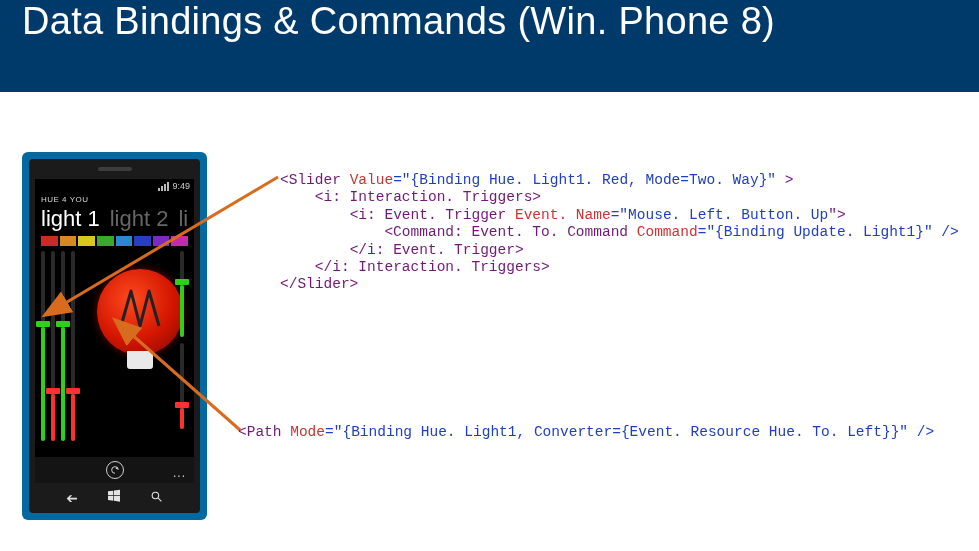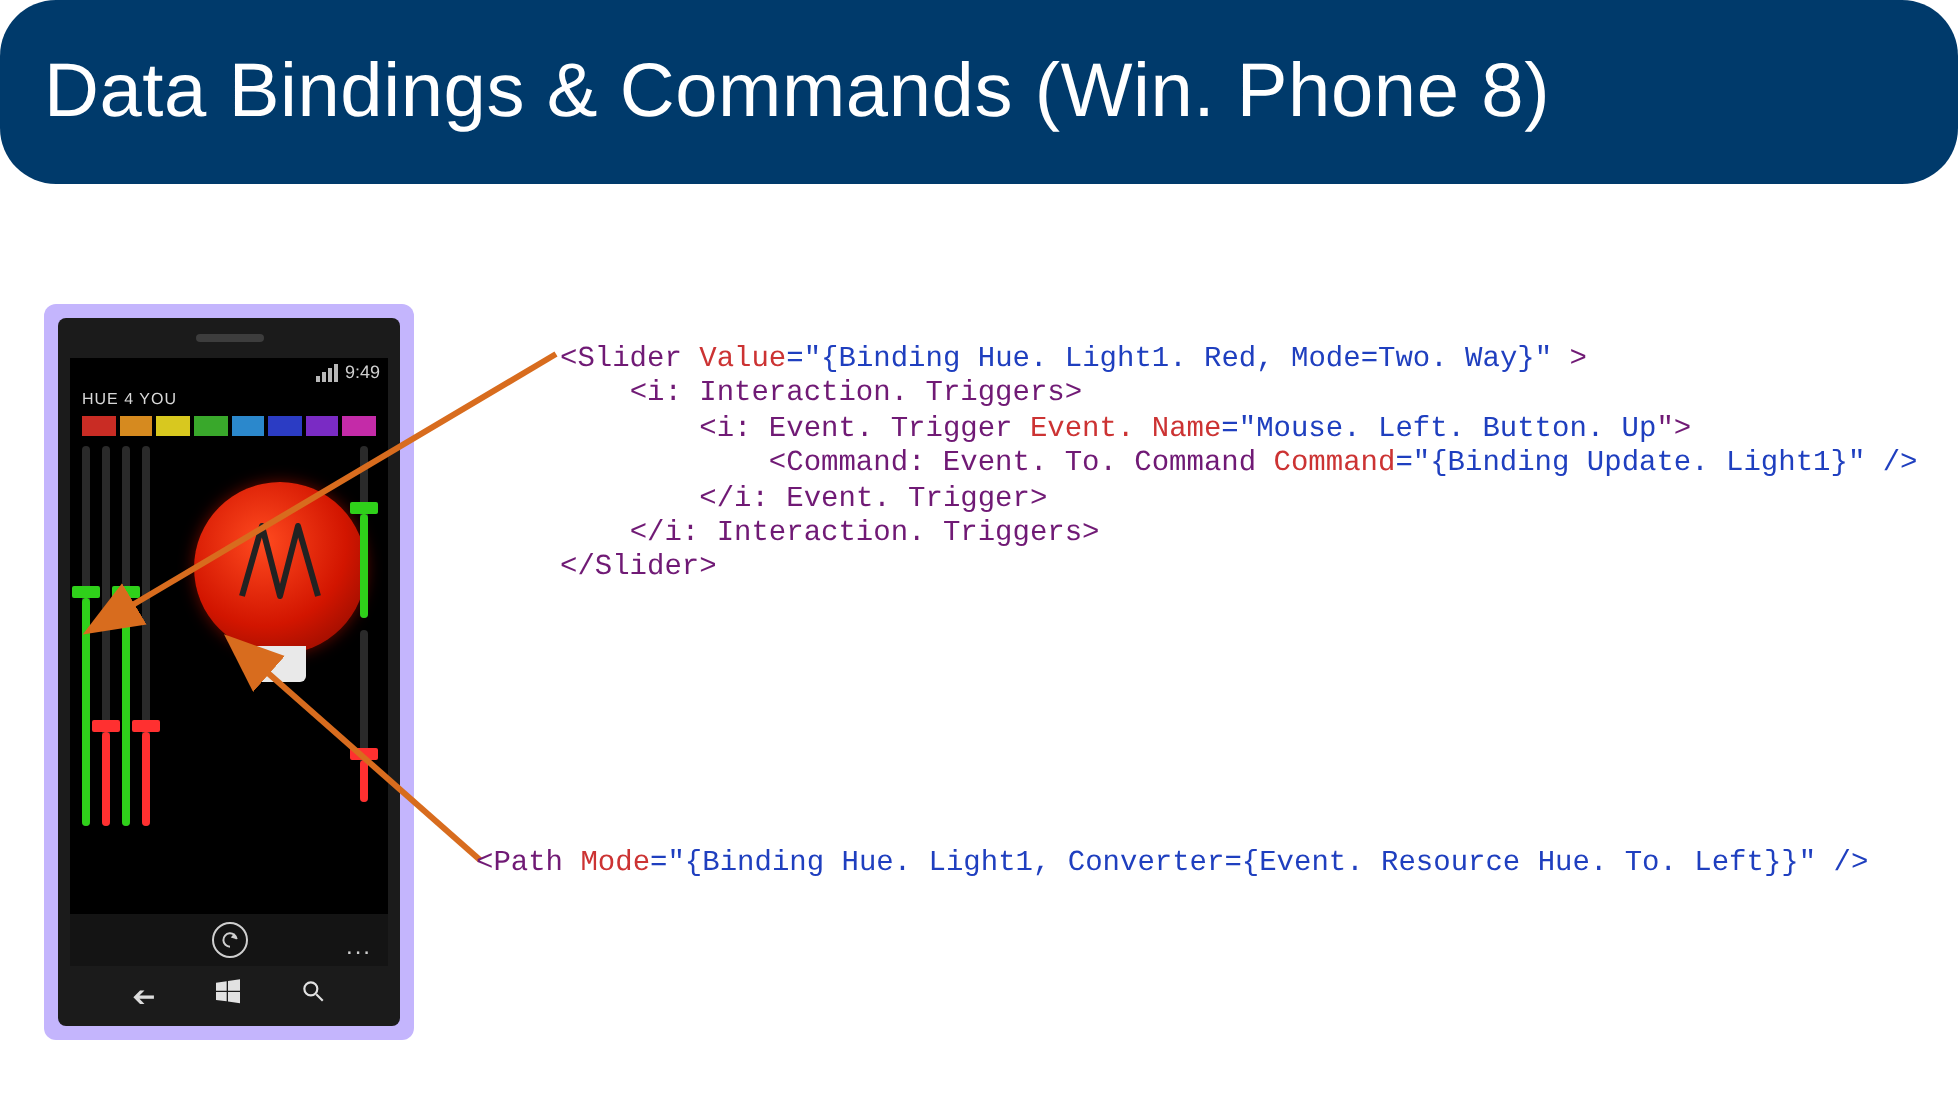--- a/index.html
+++ b/index.html
@@ -1,22 +1,22 @@
 <!DOCTYPE html>
 <html><head>
 <meta charset="utf-8">
 <style>
   * { box-sizing: border-box; margin: 0; padding: 0; }
   html, body { width: 979px; height: 551px; font-family: "Segoe UI", Arial, sans-serif; background: #fff; overflow: hidden; }
   .slide { position: relative; width: 979px; height: 551px; background: #fff; }
-  .header { position: absolute; top: 0; left: 0; width: 979px; height: 92px; background: #003a6b; display: flex; align-items: center; padding-left: 22px; border-radius: 28px; }
+  .header { position: absolute; top: 0; left: 0; width: 979px; height: 92px; background: #003a6b; display: flex; padding-left: 22px; }
   .title { color: #fff; font-size: 38px; font-weight: 300; letter-spacing: 0.3px; }
 
   .phone-wrap { position: absolute; left: 22px; top: 152px; width: 185px; height: 368px; }
-  .phone { width: 185px; height: 368px; background: #c4b5fd; border-radius: 6px; position: relative; padding: 7px; }
+  .phone { width: 185px; height: 368px; background: #0369a1; border-radius: 6px; position: relative; padding: 7px; }
   .phone-inner { width: 171px; height: 354px; background: #1b1b1b; border-radius: 4px; position: relative; overflow: hidden; }
   .speaker { position: absolute; top: 8px; left: 50%; transform: translateX(-50%); width: 34px; height: 4px; background: #3d3d3d; border-radius: 2px; }
   .screen { position: absolute; top: 20px; left: 6px; right: 6px; bottom: 30px; background: #000; }
   .statusbar { display: flex; justify-content: flex-end; align-items: center; padding: 2px 4px; height: 14px; gap: 3px; }
   .sig { display: inline-flex; align-items: flex-end; gap: 1px; }
   .sig span { display: inline-block; width: 2px; background: #b8b8b8; }
   .sig span:nth-child(1){height:3px}.sig span:nth-child(2){height:5px}.sig span:nth-child(3){height:7px}.sig span:nth-child(4){height:9px}
   .clock { color: #cfcfcf; font-size: 9px; font-weight: 300; }
   .app-title { color: #d8d8d8; font-size: 8px; padding: 0 6px; margin-top: 2px; font-weight: 400; letter-spacing: 0.5px; }
   .tabs { display: flex; gap: 10px; padding: 0 6px; margin-top: 2px; }
@@ -78,20 +78,25 @@
           <div class="statusbar">
             <span class="sig">
                 <span></span>
                 <span></span>
                 <span></span>
                 <span></span>
               </span>
             <span class="clock">9:49</span>
           </div>
           <div class="app-title">HUE 4 YOU</div>
+          <div class="tabs">
+            <span class="tab">light 1</span>
+            <span class="tab dim">light 2</span>
+            <span class="tab trunc">li</span>
+          </div>
           <div class="swatches">
             <div class="sw" style="background:#c92c24"></div>
             <div class="sw" style="background:#d68a1f"></div>
             <div class="sw" style="background:#d8c81f"></div>
             <div class="sw" style="background:#39a82b"></div>
             <div class="sw" style="background:#2b88cc"></div>
             <div class="sw" style="background:#2b3cc4"></div>
             <div class="sw" style="background:#7a2bc4"></div>
             <div class="sw" style="background:#c42ba8"></div>
           </div>

